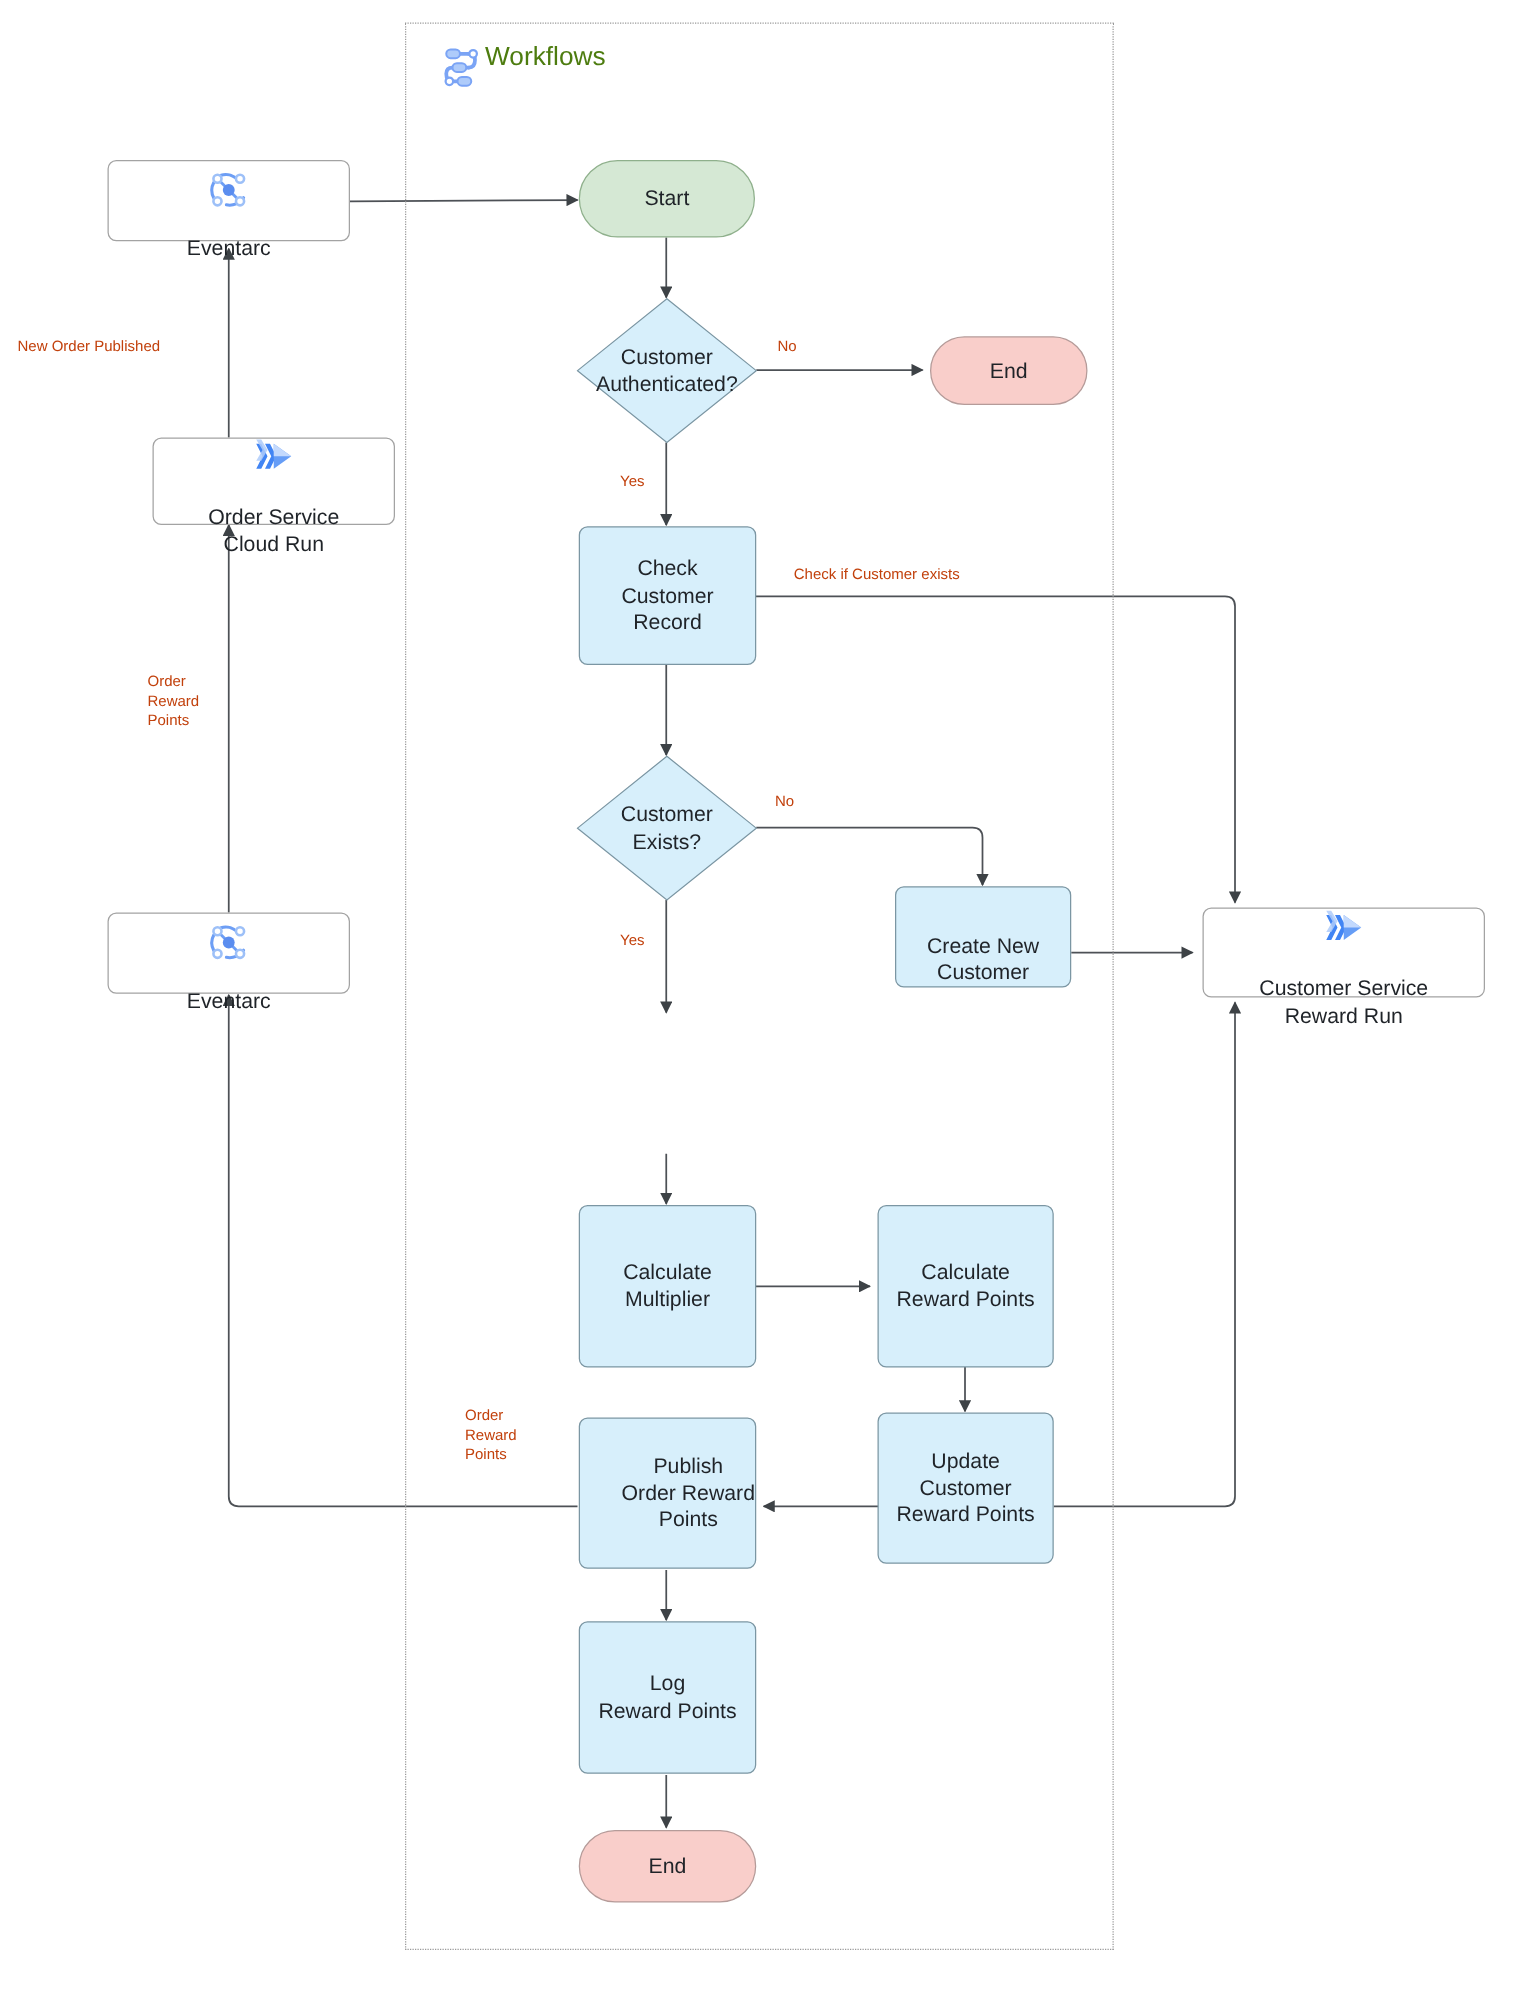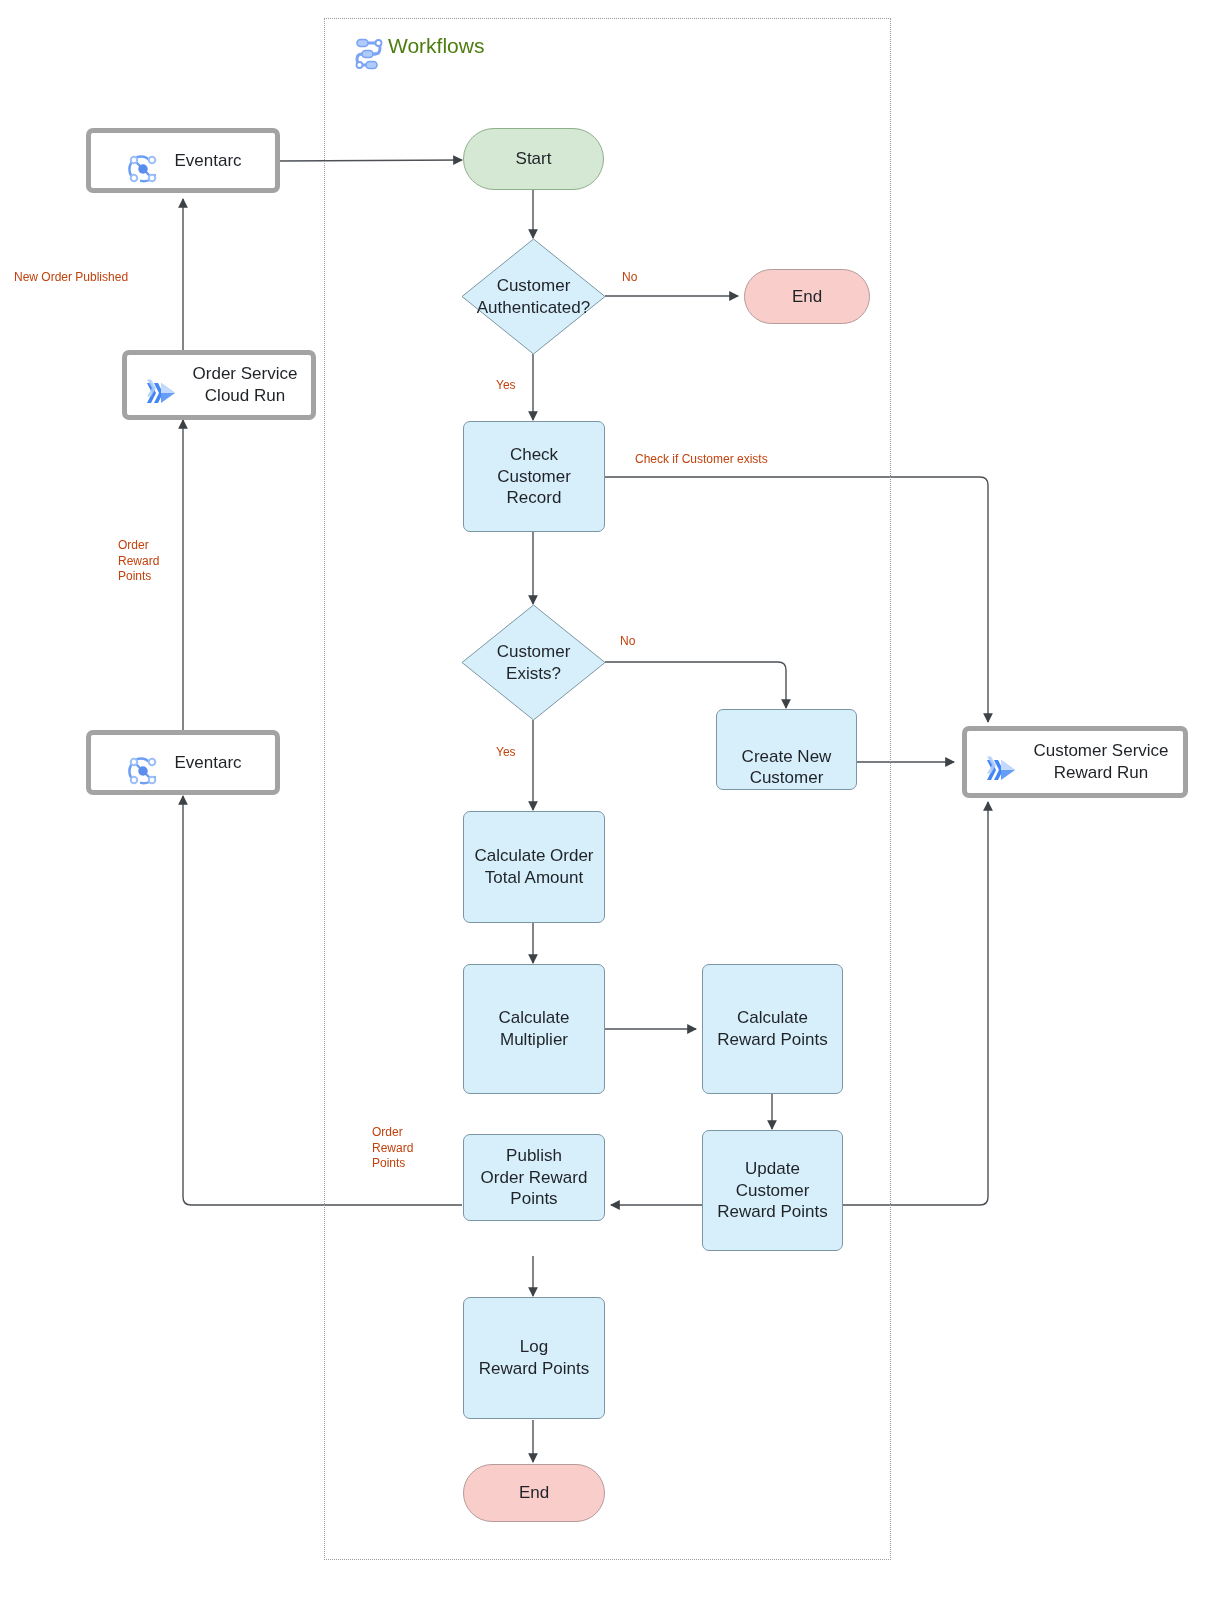--- a/index.html
+++ b/index.html
@@ -62,24 +62,25 @@
   .term-start {
     background: #d5e8d4;
     border-color: #8fb08c;
   }
   .term-end {
     background: #f9ceca;
     border-color: #b59b99;
   }
   .service {
     background: #ffffff;
-    border: 5px solid #a3a3a3;
+    border: 1px solid #a3a3a3;
     border-radius: 7px;
     gap: 12px;
     padding: 0 8px;
+    flex-direction: column;
   }
   .service .svc-label {
     white-space: pre-line;
     text-align: center;
   }
   .diamond-wrap {
     position: absolute;
   }
   .diamond-wrap svg {
     position: absolute;
@@ -289,42 +290,38 @@
     </svg>
     <div class="diamond-text">Customer
 Exists?</div>
   </div>
 
   <div class="node proc" style="left:716px; top:709px; width:141px; height:81px;align-items:flex-end;">
     <span>Create New
 Customer</span>
   </div>
 
-  <div class="node proc" style="left:463px; top:811px; width:142px; height:112px;">
-    <span>Calculate Order
-Total Amount</span>
-  </div>
 
   <div class="node proc" style="left:463px; top:964px; width:142px; height:130px;">
     <span>Calculate
 Multiplier</span>
   </div>
 
   <div class="node proc" style="left:702px; top:964px; width:141px; height:130px;">
     <span>Calculate
 Reward Points</span>
   </div>
 
   <div class="node proc" style="left:702px; top:1130px; width:141px; height:121px;">
     <span>Update
 Customer
 Reward Points</span>
   </div>
 
-  <div class="node proc" style="left:463px; top:1134px; width:142px; height:87px;">
+  <div class="node proc" style="left:463px; top:1134px; width:142px; height:121px;justify-content:flex-end;">
     <span>Publish
 Order Reward
 Points</span>
   </div>
 
   <div class="node proc" style="left:463px; top:1297px; width:142px; height:122px;">
     <span>Log
 Reward Points</span>
   </div>
 

